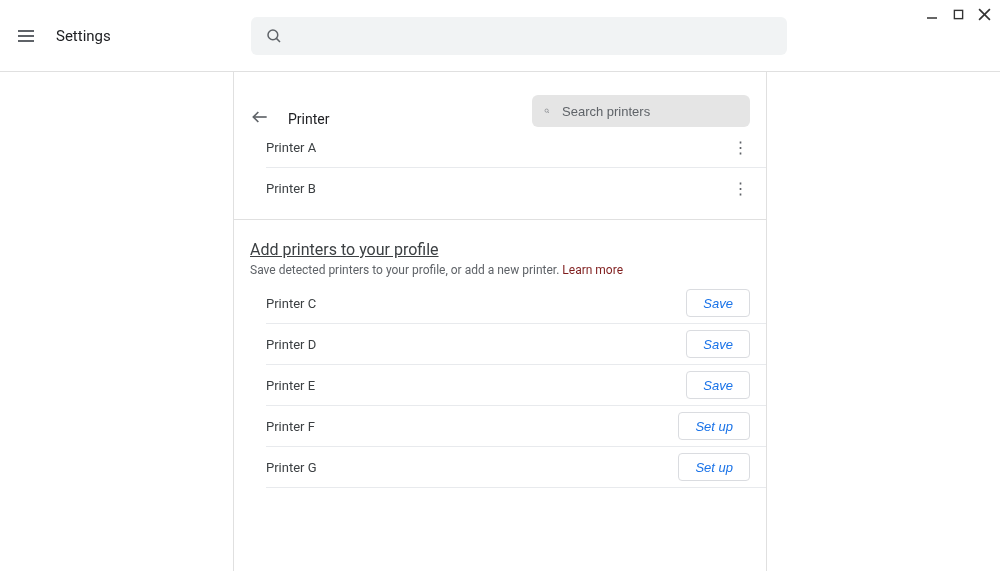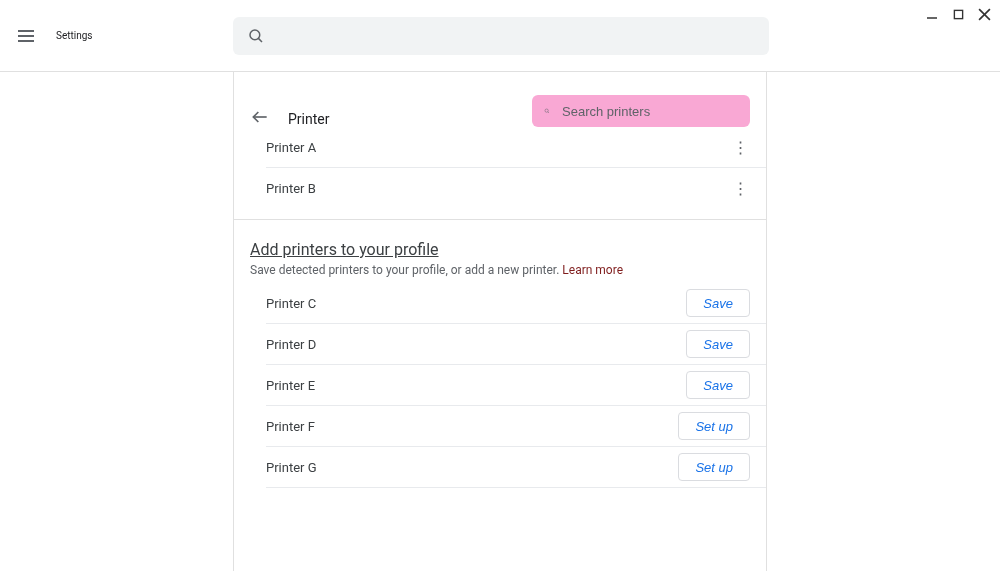--- a/index.html
+++ b/index.html
@@ -36,21 +36,21 @@
       border-bottom: 1px solid #e0e0e0;
       padding-left: 18px;
     }
     .hamburger {
       width: 20px; height: 20px;
       display: flex; flex-direction: column; justify-content: center; gap: 3px;
       cursor: pointer;
     }
     .hamburger div { height: 2px; background: #5f6368; width: 16px; }
     .app-title {
-      font-size: 10px;
+      font-size: 15px;
       margin-left: 18px;
       color: #202124;
     }
     .search-bar {
       margin-left: 140px;
       width: 536px;
       height: 38px;
       background: #f1f3f4;
       border-radius: 6px;
       display: flex;
@@ -82,21 +82,21 @@
       padding: 0 16px;
       gap: 18px;
     }
     .back-arrow { width: 20px; height: 20px; cursor: pointer; color: #5f6368; }
     .panel-title { font-size: 14px; color: #202124; }
     .panel-search {
       flex: 0 0 auto;
       margin-left: auto;
       width: 218px;
       height: 32px;
-      background: #f9a8d4;
+      background: #e5e5e5;
       border-radius: 6px;
       display: flex;
       align-items: center;
       padding: 0 12px;
       gap: 12px;
     }
     .panel-search input {
       flex: 1; border: none; background: transparent; outline: none;
       font-size: 13px; color: #5f6368;
     }

